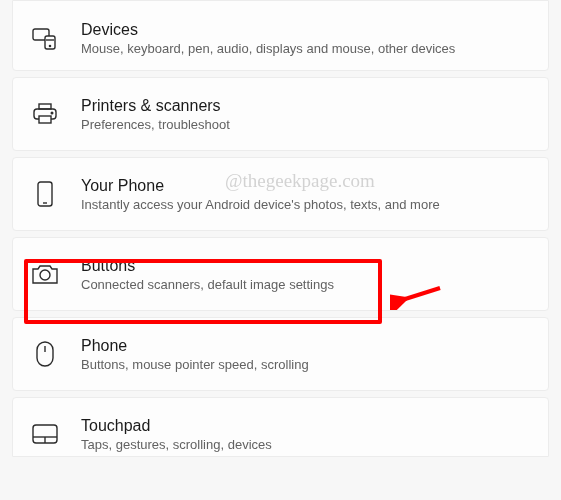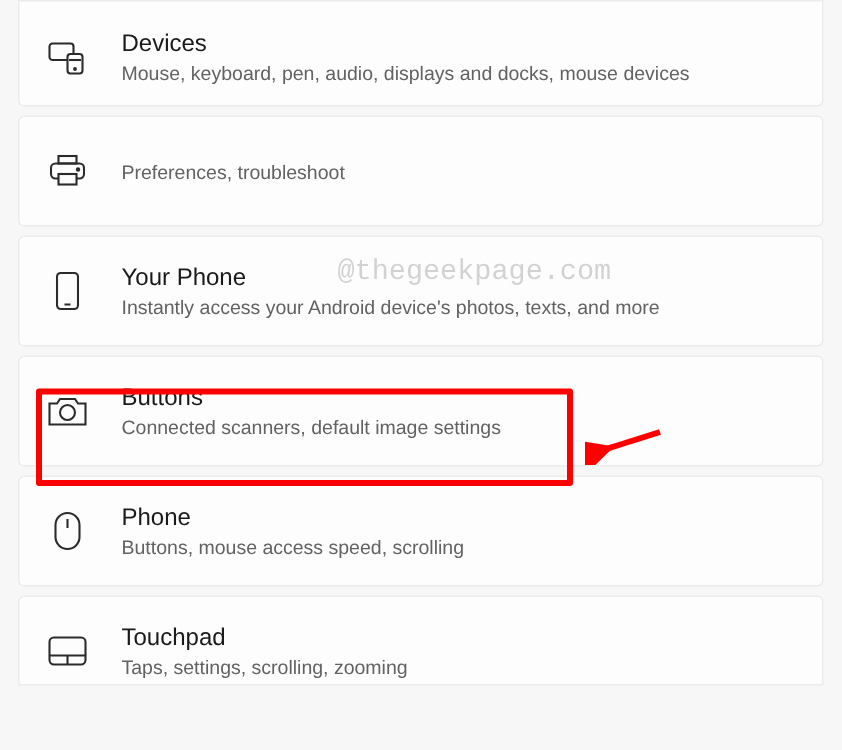--- a/index.html
+++ b/index.html
@@ -48,54 +48,55 @@
     .arrow {
       position: absolute;
       pointer-events: none;
     }
     .watermark {
       position: absolute;
       top: 170px;
       left: 225px;
       color: rgba(100,100,100,0.28);
       font-size: 19px;
-      font-family: Liberation Mono, monospace;
+      font-family: Liberation Serif, serif;
       pointer-events: none;
     }
   </style>
 </head>
 <body>
 
 <div class="list">
 
   <div class="item first">
     <div class="icon-wrap">
       <svg width="26" height="22" viewBox="0 0 26 22" fill="none" stroke="currentColor" stroke-width="1.4">
         <rect x="1" y="1" width="16" height="11" rx="2"></rect>
         <rect x="13" y="8" width="10" height="13" rx="2" fill="#fdfdfd"></rect>
         <line x1="14" y1="12" x2="22" y2="12"></line>
         <circle cx="18" cy="18" r="0.6" fill="currentColor"></circle>
       </svg>
     </div>
     <div class="text">
       <span class="title">Devices</span>
-      <span class="desc">Mouse, keyboard, pen, audio, displays and docks, mouse devices</span>
+      <span class="desc">Mouse, keyboard, pen, audio, displays and mouse, other devices</span>
     </div>
   </div>
 
   <div class="item">
     <div class="icon-wrap">
       <svg width="24" height="22" viewBox="0 0 24 22" fill="none" stroke="currentColor" stroke-width="1.4">
         <rect x="6" y="1" width="12" height="5"></rect>
         <rect x="1" y="6" width="22" height="10" rx="3"></rect>
         <rect x="6" y="13" width="12" height="7" fill="#fdfdfd"></rect>
         <circle cx="19" cy="10" r="0.8" fill="currentColor"></circle>
       </svg>
     </div>
     <div class="text">
+      <span class="title">Printers &amp; scanners</span>
       <span class="desc">Preferences, troubleshoot</span>
     </div>
   </div>
 
   <div class="item">
     <div class="icon-wrap">
       <svg width="16" height="26" viewBox="0 0 16 26" fill="none" stroke="currentColor" stroke-width="1.4">
         <rect x="1" y="1" width="14" height="24" rx="2.5"></rect>
         <line x1="6" y1="22" x2="10" y2="22"></line>
       </svg>
@@ -121,35 +122,35 @@
 
   <div class="item">
     <div class="icon-wrap">
       <svg width="18" height="26" viewBox="0 0 18 26" fill="none" stroke="currentColor" stroke-width="1.4">
         <rect x="1" y="1" width="16" height="24" rx="8"></rect>
         <line x1="9" y1="5" x2="9" y2="11"></line>
       </svg>
     </div>
     <div class="text">
       <span class="title">Phone</span>
-      <span class="desc">Buttons, mouse access speed, scrolling</span>
+      <span class="desc">Buttons, mouse pointer speed, scrolling</span>
     </div>
   </div>
 
   <div class="item last">
     <div class="icon-wrap">
       <svg width="26" height="20" viewBox="0 0 26 20" fill="none" stroke="currentColor" stroke-width="1.4">
         <rect x="1" y="1" width="24" height="18" rx="3"></rect>
         <line x1="1" y1="13" x2="25" y2="13"></line>
         <line x1="13" y1="13" x2="13" y2="19"></line>
       </svg>
     </div>
     <div class="text">
       <span class="title">Touchpad</span>
-      <span class="desc">Taps, settings, scrolling, zooming</span>
+      <span class="desc">Taps, gestures, scrolling, devices</span>
     </div>
   </div>
 
 </div>
 
 <div class="highlight-box" style="left:24px; top:259px; width:358px; height:65px;"></div>
 
 <svg class="arrow" style="left:390px; top:280px;" width="55" height="30">
   <defs>
     <marker id="ah" markerWidth="8" markerHeight="8" refX="2" refY="4" orient="auto">

